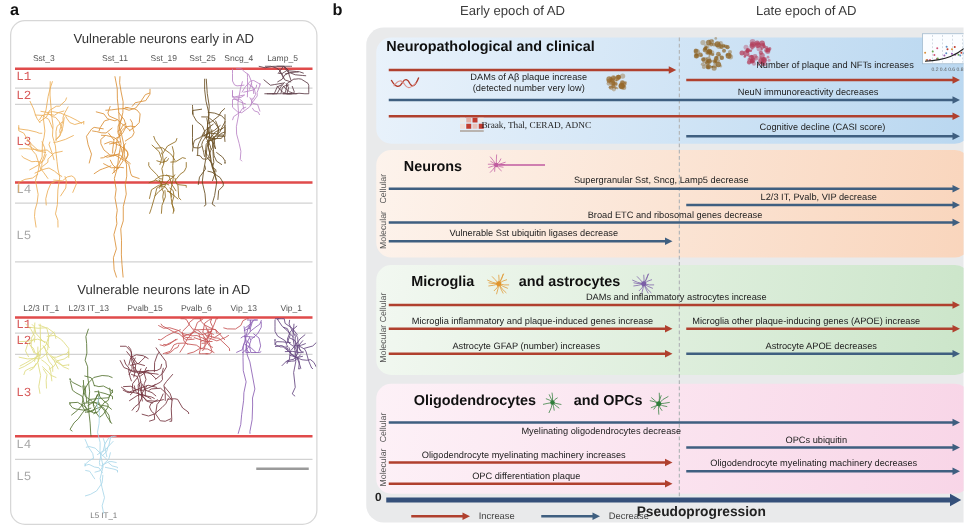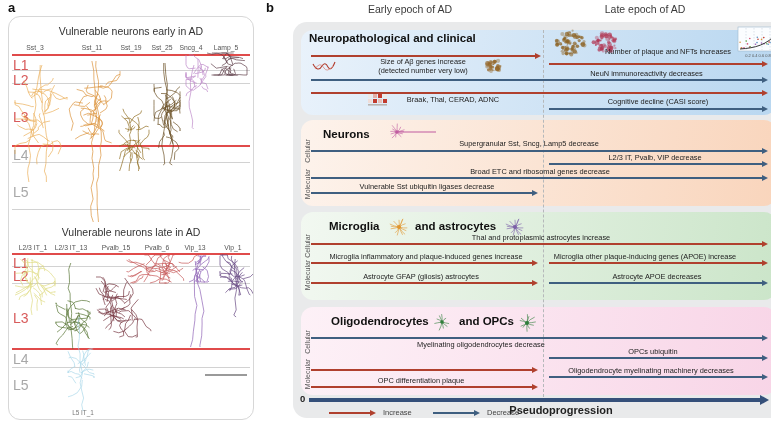--- a/index.html
+++ b/index.html
@@ -4,21 +4,21 @@
 <style>
   html,body{margin:0;padding:0;background:#fff;}
   #root{position:relative;width:771px;height:421px;background:#fff;
         font-family:"Liberation Sans", sans-serif;overflow:hidden;}
   .pletter{position:absolute;font-size:13px;font-weight:bold;color:#111;}
   
   #panelA{position:absolute;left:8px;top:16px;width:244px;height:402px;background:#fff;
           border:1.5px solid #d7d7d7;border-radius:12px;}
   .pa-title{position:absolute;left:0;width:100%;text-align:center;font-size:10.5px;color:#333;}
   .pa-col{position:absolute;font-size:6.8px;color:#555;transform:translateX(-50%);white-space:nowrap;}
-  .pa-layer{position:absolute;font-size:14px;}
+  .pa-layer{position:absolute;font-size:10px;font-family:Liberation Mono, monospace;}
   .pa-layer.red{color:#d85b5b;} .pa-layer.gray{color:#a8a8a8;}
   .hl{position:absolute;left:3px;right:3px;}
   .hl.red{height:2px;background:#e04b4b;}
   .hl.gray{height:1px;background:#d2d2d2;}
   #neuronSvg{position:absolute;left:0;top:0;pointer-events:none;}
   .scalebar{position:absolute;height:2px;background:#9a9a9a;}
   .scalelbl{position:absolute;font-size:10px;color:#8a8a8a;transform:translateX(-50%);white-space:nowrap;margin-top:48px;}
   
   .epoch{position:absolute;top:3px;font-size:10.5px;color:#3a3a3a;transform:translateX(-50%);white-space:nowrap;}
   #panelB{position:absolute;left:277px;top:22px;width:491px;height:396px;background:#e9eaeb;border-radius:14px;margin-left:16px;}
@@ -459,21 +459,21 @@
     <div class="btitle" style="left:16px;top:10px;">Neuropathological and clinical</div>
 
     <span class="icon" style="left:18px;top:35px;">
       <svg width="26" height="20" viewBox="0 0 26 20">
         <path d="M2 7 Q7 16 11 9 Q14 4 17 10 Q20 15 24 5" stroke="#b03a2a" fill="none" stroke-width="1.1"></path>
         <path d="M4 12 Q9 4 13 11 Q16 16 22 9" stroke="#dd9089" fill="none" stroke-width="0.9"></path>
       </svg>
     </span>
 
     <div class="arrow red" style="left:18px;top:33px;width:225px;"></div>
-    <div class="albl" style="left:130px;top:36px;">Size of Aβ genes increase</div>
+    <div class="albl" style="left:130px;top:36px;">DAMs of Aβ plaque increase</div>
     <div class="albl" style="left:130px;top:45px;">(detected number very low)</div>
     <span class="icon" style="left:190px;top:34px;"><svg width="20" height="20" viewBox="0 0 20 20">
           <circle cx="11.9" cy="5.5" r="1.8" fill="#96682a" opacity="0.78"></circle>
           <circle cx="14.9" cy="10.0" r="1.9" fill="#96682a" opacity="0.74"></circle>
           <circle cx="7.3" cy="8.6" r="2.1" fill="#96682a" opacity="0.46"></circle>
           <circle cx="3.9" cy="10.8" r="1.7" fill="#96682a" opacity="0.45"></circle>
           <circle cx="7.7" cy="6.1" r="2.0" fill="#96682a" opacity="0.57"></circle>
           <circle cx="6.4" cy="8.2" r="1.7" fill="#96682a" opacity="0.64"></circle>
           <circle cx="6.7" cy="9.8" r="2.3" fill="#96682a" opacity="0.60"></circle>
           <circle cx="16.1" cy="13.1" r="1.4" fill="#96682a" opacity="0.37"></circle>
@@ -679,21 +679,21 @@
           <rect x="5" y="0" width="4" height="4" fill="#e4b1a8"></rect>
         <rect x="10" y="0" width="4" height="4" fill="#c23b2e"></rect>
           <rect x="15" y="0" width="4" height="4" fill="#eceae8"></rect>
         <rect x="0" y="5" width="4" height="4" fill="#f0ddd8"></rect>
           <rect x="5" y="5" width="4" height="4" fill="#c23b2e"></rect>
         <rect x="10" y="5" width="4" height="4" fill="#e8c0b8"></rect>
           <rect x="15" y="5" width="4" height="4" fill="#c23b2e"></rect>
         <rect x="0" y="10" width="19" height="1.6" fill="#b9b4b0"></rect>
       </svg>
     </span>
-    <div class="albl" style="left:160px;top:74px;">Braak, Thal, CERAD, ADNC</div>
+    <div class="albl" style="left:136px;top:74px;font-family:Liberation Serif, serif;">Braak, Thal, CERAD, ADNC</div>
 
     <div class="albl" style="left:365px;top:76px;">Cognitive decline (CASI score)</div>
     <div class="arrow blue" style="left:256px;top:86px;width:214px;"></div>
 
     <div class="btitle" style="left:30px;top:106px;">Neurons</div>
     <span class="icon" style="left:93px;top:99px;"><svg width="52" height="22" viewBox="0 0 52 22">
           <path d="M11 11 Q13.9 10.4 17.9 10.6" stroke="#c05ba0" fill="none" stroke-width="0.6"></path>
           <path d="M11 11 Q12.9 12.5 16.8 12.8" stroke="#c05ba0" fill="none" stroke-width="0.6"></path>
           <path d="M11 11 Q13.4 14.6 15.3 15.8" stroke="#c05ba0" fill="none" stroke-width="0.6"></path>
           <path d="M11 11 Q9.4 12.8 9.7 16.4" stroke="#c05ba0" fill="none" stroke-width="0.6"></path>
@@ -755,29 +755,29 @@
           <path d="M12 12 Q8.5 8.0 6.6 6.1" stroke="#7b5ea7" fill="none" stroke-width="0.6"></path>
           <path d="M12 12 Q12.5 9.4 12.0 4.8" stroke="#7b5ea7" fill="none" stroke-width="0.6"></path>
           <path d="M12 12 Q13.5 9.1 16.0 3.8" stroke="#7b5ea7" fill="none" stroke-width="0.6"></path>
           <path d="M12 12 Q14.6 8.9 15.6 4.2" stroke="#7b5ea7" fill="none" stroke-width="0.6"></path>
           <path d="M12 12 Q15.4 9.3 18.6 8.7" stroke="#7b5ea7" fill="none" stroke-width="0.6"></path>
           <circle cx="12" cy="12" r="2" fill="#7b5ea7"></circle>
         </svg></span>
     <div class="side" style="left:14px;top:224px;">Cellular</div>
     <div class="side" style="left:14px;top:253px;">Molecular</div>
 
-    <div class="albl" style="left:248px;top:212px;">Thal and protoplasmic astrocytes increase</div>
+    <div class="albl" style="left:248px;top:212px;">DAMs and inflammatory astrocytes increase</div>
     <div class="arrow red" style="left:18px;top:221px;width:452px;"></div>
 
     <div class="albl" style="left:133px;top:231px;">Microglia inflammatory and plaque-induced genes increase</div>
     <div class="arrow red" style="left:18px;top:240px;width:222px;"></div>
     <div class="albl" style="left:352px;top:231px;">Microglia other plaque-inducing genes (APOE) increase</div>
     <div class="arrow red" style="left:256px;top:240px;width:214px;"></div>
 
-    <div class="albl" style="left:128px;top:251px;">Astrocyte GFAP (gliosis) astrocytes</div>
+    <div class="albl" style="left:128px;top:251px;">Astrocyte GFAP (number) increases</div>
     <div class="arrow red" style="left:18px;top:260px;width:222px;"></div>
     <div class="albl" style="left:364px;top:251px;">Astrocyte APOE decreases</div>
     <div class="arrow blue" style="left:256px;top:260px;width:214px;"></div>
 
     <div class="btitle" style="left:38px;top:293px;">Oligodendrocytes</div>
     <span class="icon" style="left:138px;top:289px;"><svg width="22" height="22" viewBox="0 0 22 22">
           <path d="M11 11 Q14.6 12.0 18.1 12.6" stroke="#2f7d3a" fill="none" stroke-width="0.6"></path>
           <path d="M11 11 Q14.0 14.0 16.4 15.6" stroke="#2f7d3a" fill="none" stroke-width="0.6"></path>
           <path d="M11 11 Q12.0 14.4 12.4 17.5" stroke="#2f7d3a" fill="none" stroke-width="0.6"></path>
           <path d="M11 11 Q10.5 14.9 8.1 19.4" stroke="#2f7d3a" fill="none" stroke-width="0.6"></path>
@@ -805,20 +805,21 @@
         </svg></span>
     <div class="side" style="left:14px;top:320px;">Cellular</div>
     <div class="side" style="left:14px;top:352px;">Molecular</div>
 
     <div class="arrow blue" style="left:18px;top:315px;width:452px;"></div>
     <div class="albl" style="left:188px;top:319px;">Myelinating oligodendrocytes decrease</div>
 
     <div class="albl" style="left:360px;top:326px;">OPCs ubiquitin</div>
     <div class="arrow blue" style="left:256px;top:335px;width:214px;"></div>
 
+    <div class="albl" style="left:126px;top:338px;">Oligodendrocyte myelinating machinery increases</div>
     <div class="arrow red" style="left:18px;top:347px;width:222px;"></div>
     <div class="albl" style="left:358px;top:345px;">Oligodendrocyte myelinating machinery decreases</div>
     <div class="arrow blue" style="left:256px;top:354px;width:214px;"></div>
 
     <div class="albl" style="left:128px;top:355px;">OPC differentiation plaque</div>
     <div class="arrow red" style="left:18px;top:364px;width:222px;"></div>
 
     <div class="axnum" style="left:7px;top:371px;">0</div>
     <div id="axisline" style="left:16px;top:376px;width:452px;"></div>
     <div class="axnum" style="left:478px;top:371px;">1</div>

